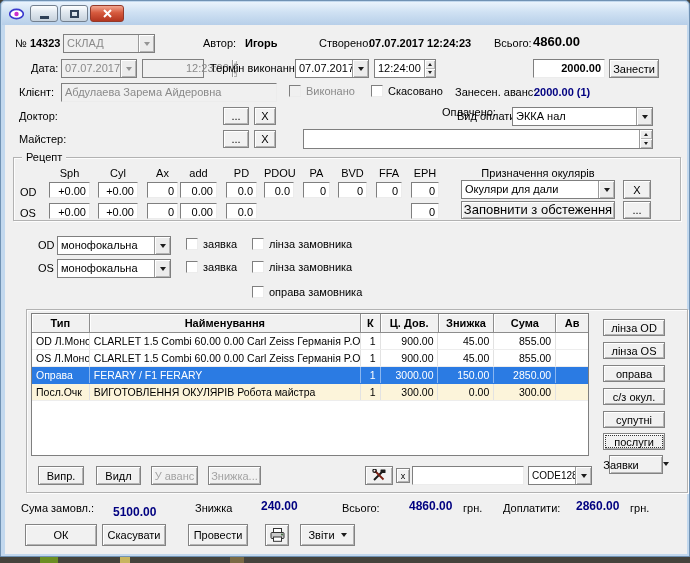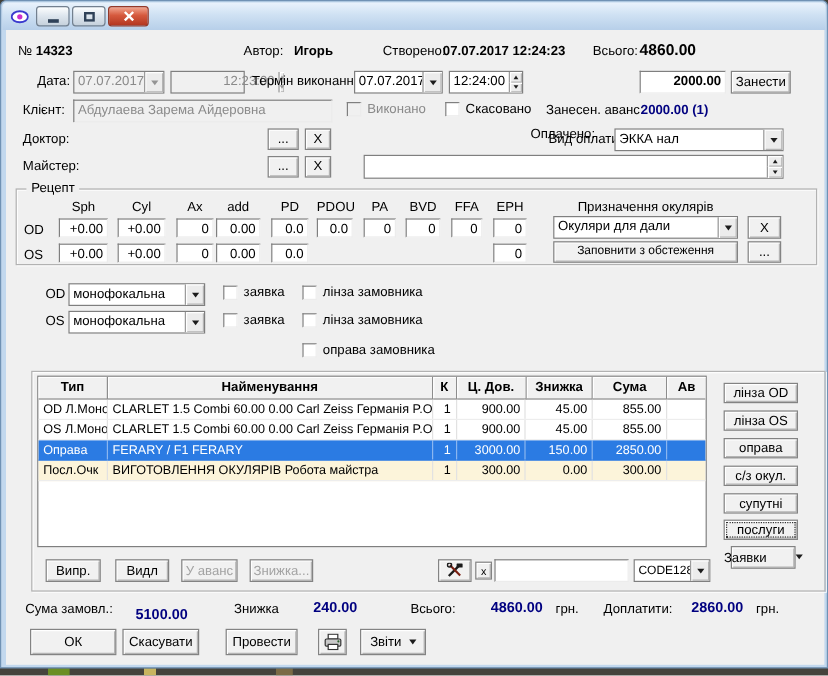--- a/index.html
+++ b/index.html
@@ -117,20 +117,26 @@
           <svg width="9" height="9" viewBox="0 0 9 9">
               <path d="M1 1 L8 8 M8 1 L1 8" stroke="#fff" stroke-width="2"></path>
             </svg>
         </span>
       </span>
     </div>
 
     <div class="client">
 
       <span class="lbl" style="left:10px;top:12px;"><span>№</span> <span class="b">14323</span></span>
+      <div class="combo dis" style="left:58px;top:9px;width:92px;">
+        <span class="ct">СКЛАД</span>
+        <span class="cb">
+            <span class="tri-dn"></span>
+          </span>
+      </div>
       <span class="lbl" style="left:198px;top:12px;">Автор:</span>
       <span class="lbl b" style="left:240px;top:12px;">Игорь</span>
       <span class="lbl" style="left:314px;top:12px;">Створено:</span>
       <span class="lbl b" style="left:364px;top:12px;">07.07.2017 12:24:23</span>
       <span class="lbl" style="left:489px;top:12px;">Всього:</span>
       <span class="lbl b" style="left:528px;top:10px;font-size:13px;">4860.00</span>
 
       <span class="lbl" style="left:26px;top:37px;">Дата:</span>
       <div class="combo dis" style="left:56px;top:34px;width:76px;">
         <span class="ct">07.07.2017</span>
@@ -245,21 +251,21 @@
         <div class="edit num" style="left:397px;top:45px;width:28px;height:16px;">0</div>
 
         <span class="lbl" style="left:447px;top:9px;width:154px;text-align:center;">Призначення окулярів</span>
         <div class="combo" style="left:447px;top:22px;width:154px;">
           <span class="ct">Окуляри для дали</span>
           <span class="cb">
               <span class="tri-dn"></span>
             </span>
         </div>
         <div class="btn" style="left:609px;top:22px;width:28px;height:19px;">X</div>
-        <div class="btn" style="left:447px;top:43px;width:154px;height:18px;font-size:10px;">Заповнити з обстеження</div>
+        <div class="btn" style="left:447px;top:43px;width:154px;height:18px;font-size:13px;">Заповнити з обстеження</div>
         <div class="btn" style="left:609px;top:43px;width:28px;height:18px;">...</div>
       </div>
 
       <span class="lbl" style="left:33px;top:214px;">OD</span>
       <div class="combo" style="left:52px;top:211px;width:114px;">
         <span class="ct">монофокальна</span>
         <span class="cb">
             <span class="tri-dn"></span>
           </span>
       </div>

